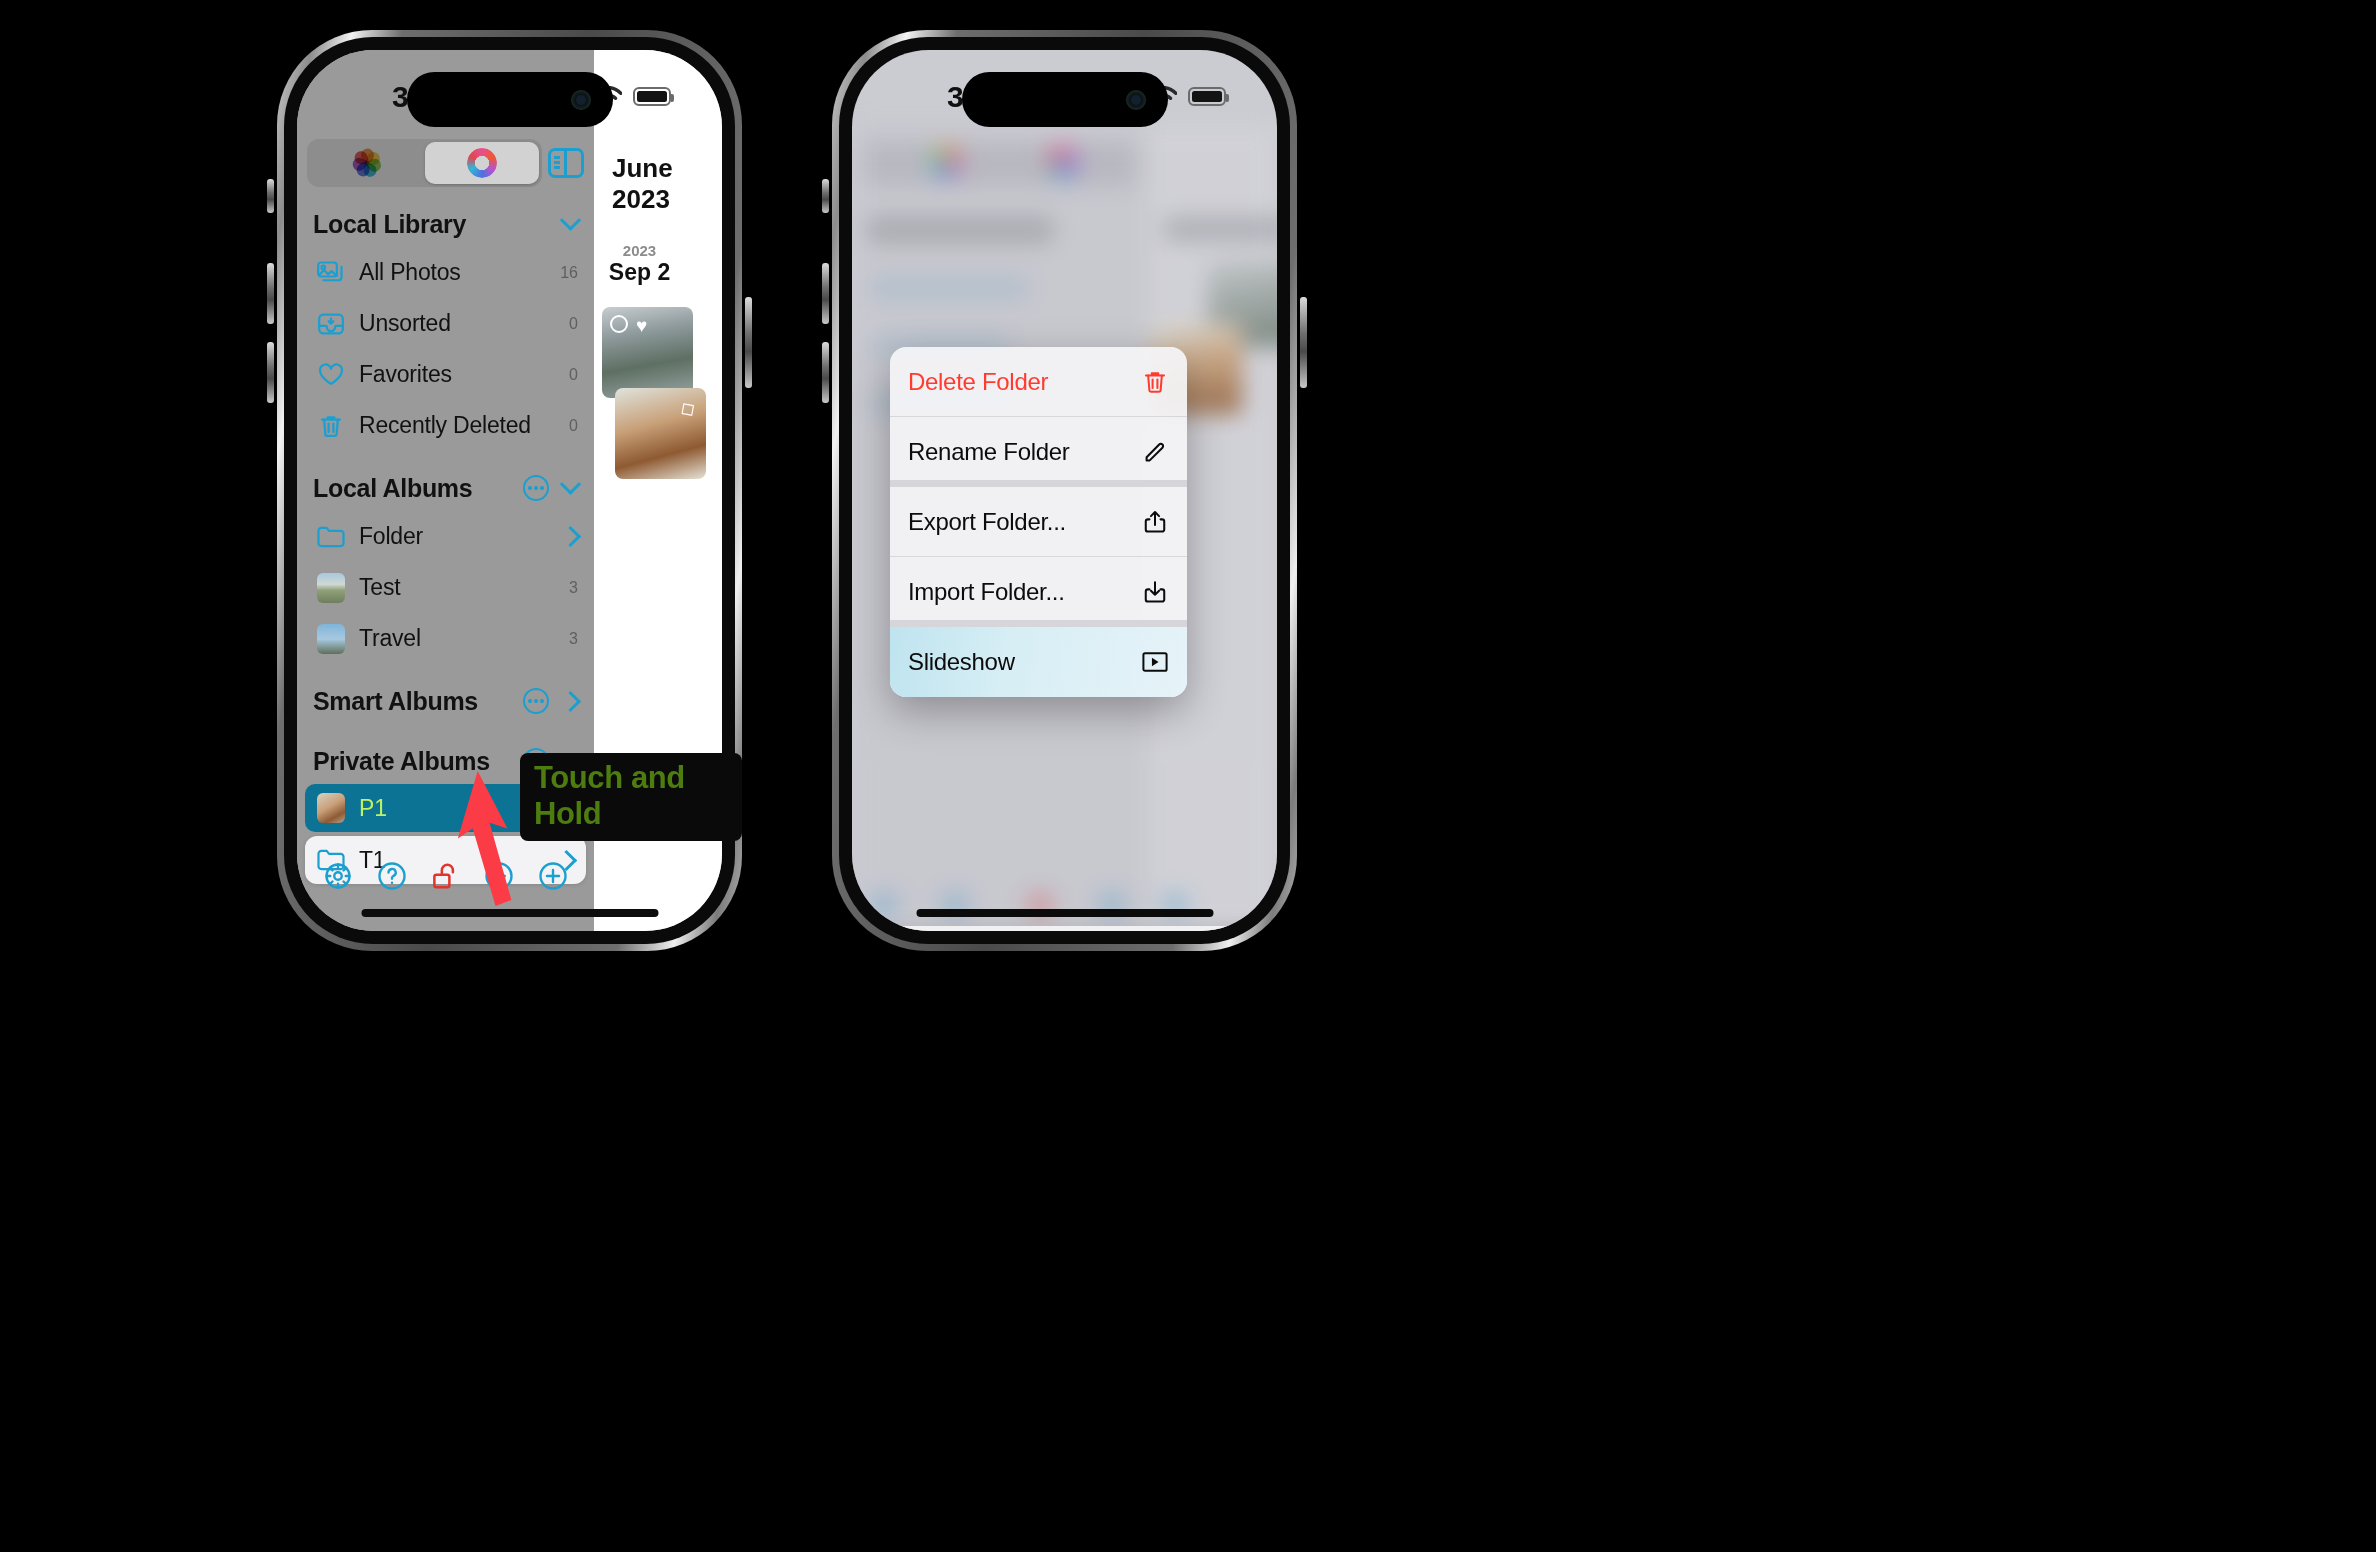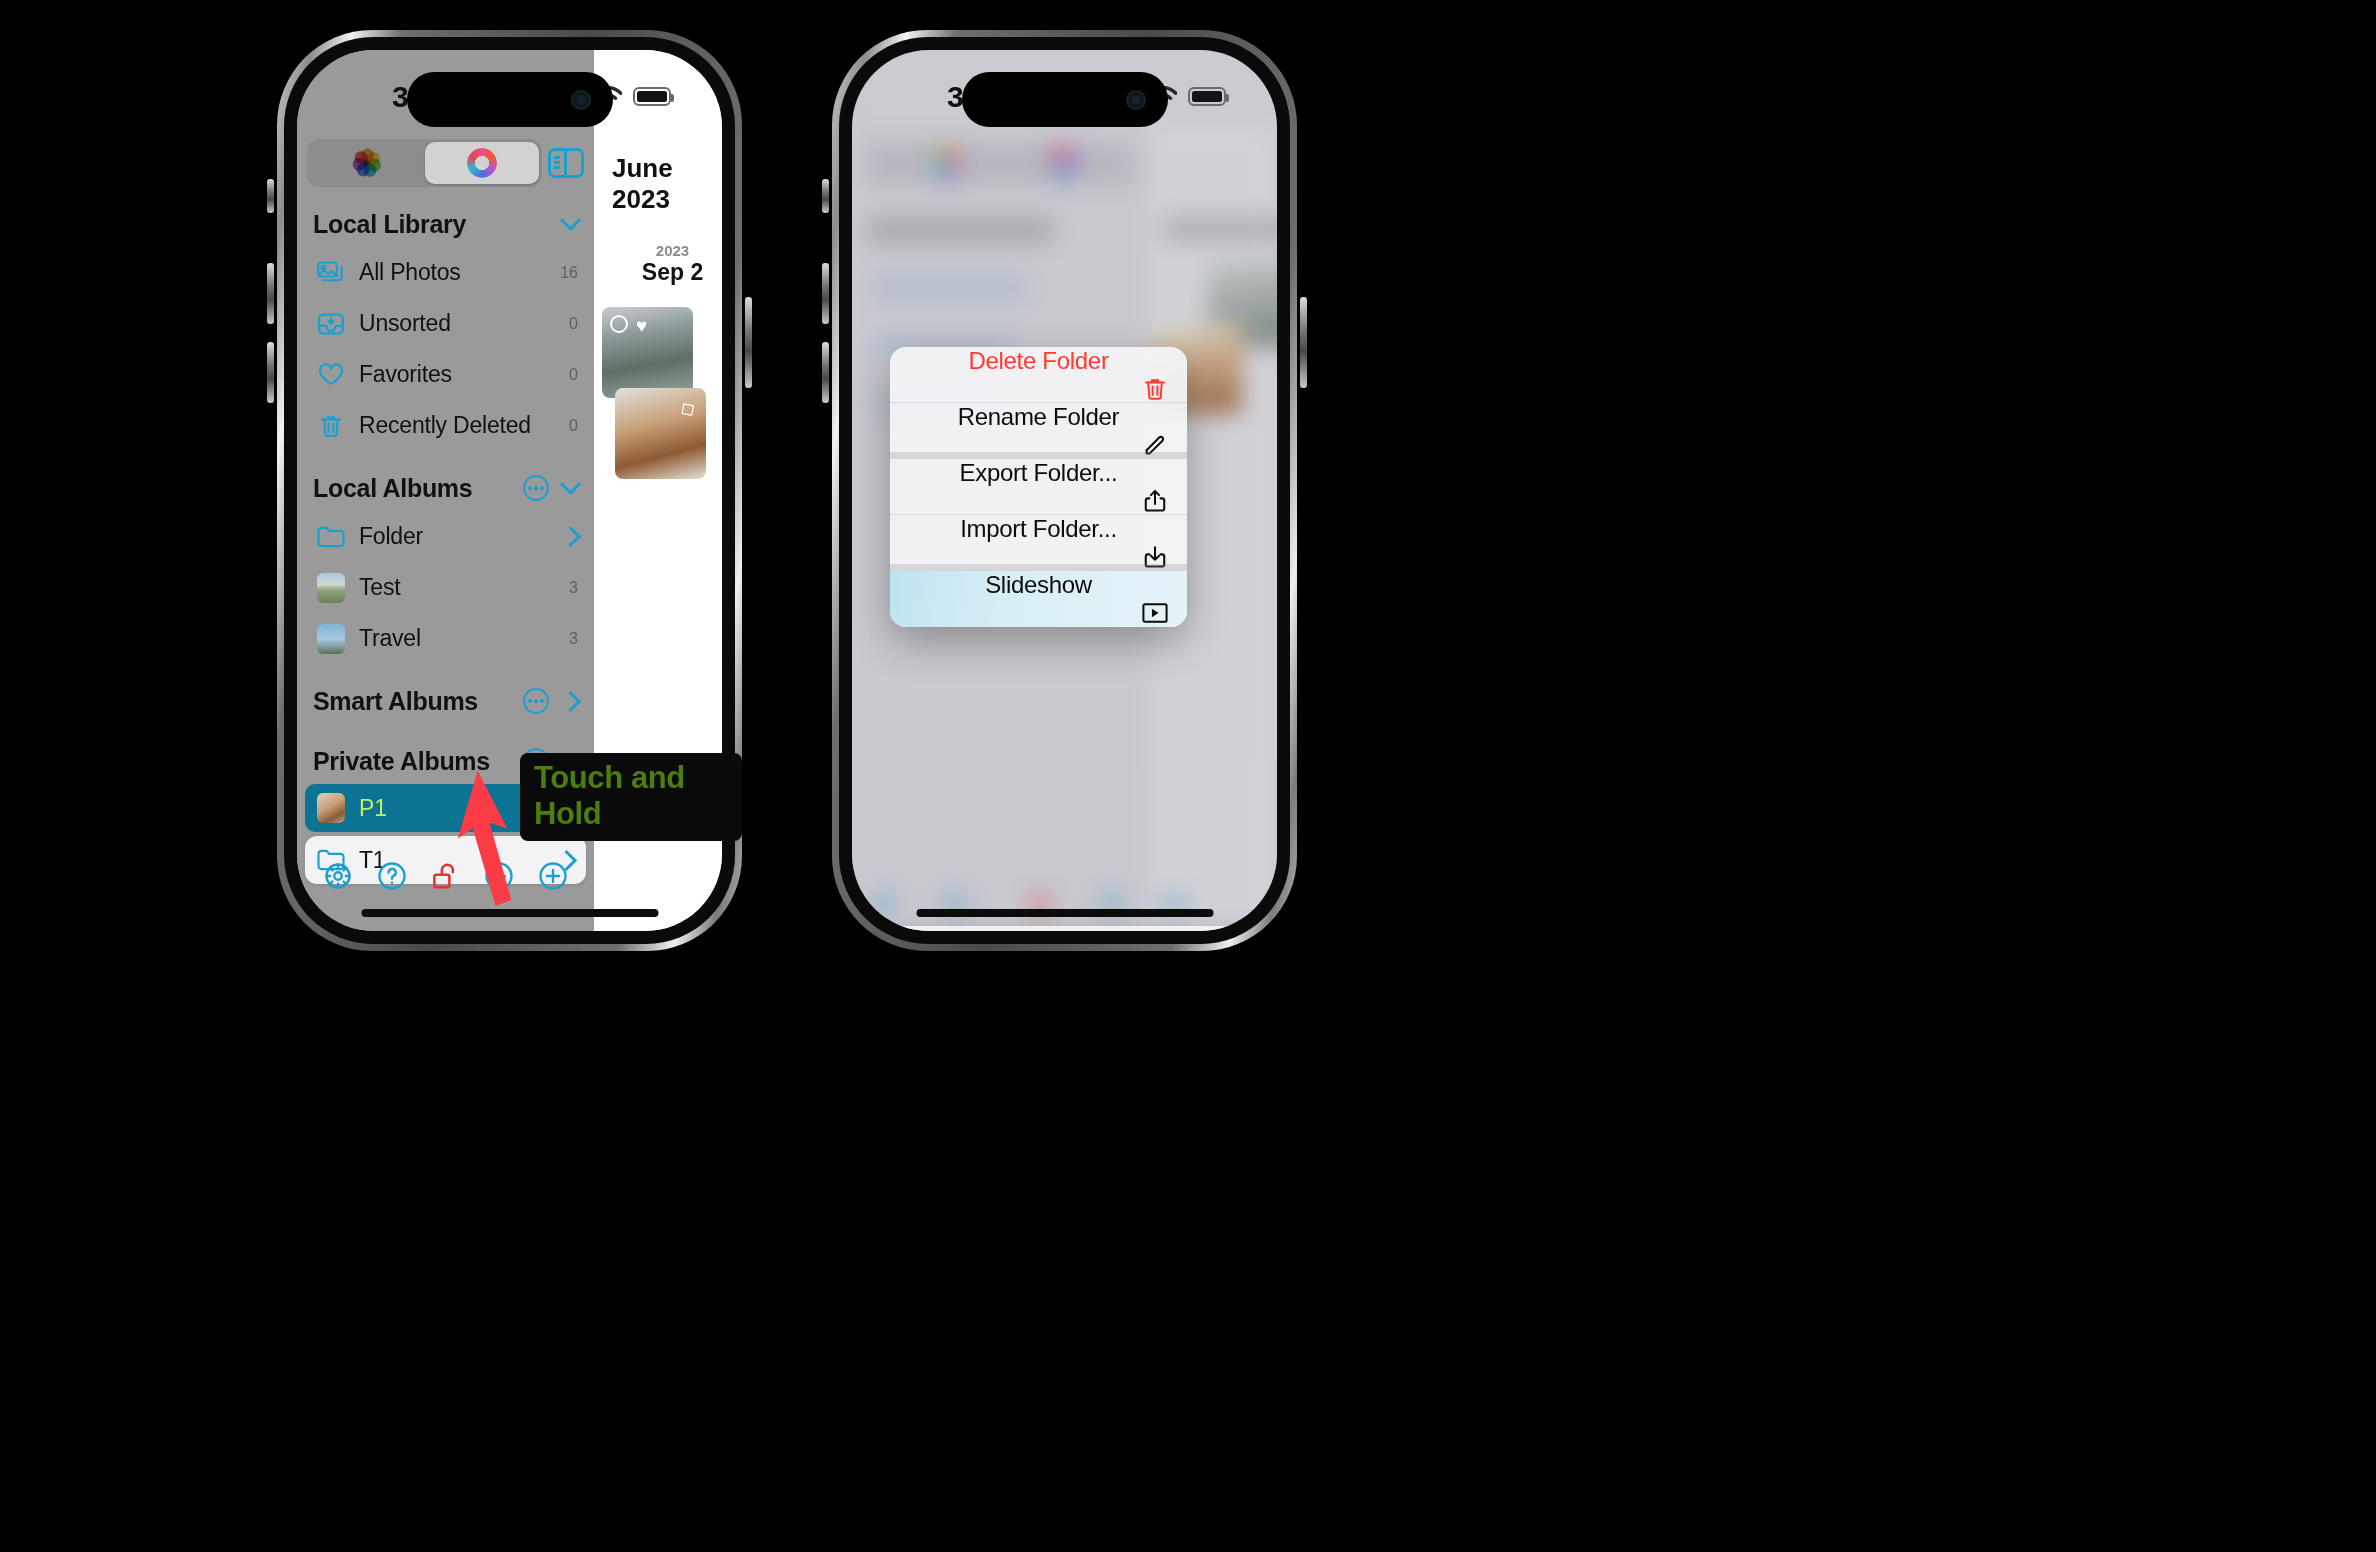--- a/index.html
+++ b/index.html
@@ -135,21 +135,21 @@
 
   .white-row { margin: 4px 8px 0 8px; border-radius: 12px; background: #f3f3f5; height: 48px; padding: 0 12px 0 12px;
      box-shadow: 0 1px 4px rgba(0,0,0,.12); }
 
   .toolbar { position:absolute; bottom: 36px; left:0; width: 297px; display:flex; justify-content: space-around;
      align-items:center; padding: 0 14px; }
 
   .det-title { font-size: 26px; font-weight: 700; color:#111; padding: 28px 0 0 18px; }
   .det-grid { display:flex; gap: 5px; padding: 10px 0 0 8px; flex-wrap: wrap; }
   .daycell { width: 75px; height: 77px; background: rgba(255,255,255,.16); border-radius: 8px;
-     display:flex; flex-direction:column; align-items:center; justify-content:center;margin-left:33px; }
+     display:flex; flex-direction:column; align-items:center; justify-content:center; }
   .daycell .yr { font-size: 15px; color:#8c8c8c; font-weight:600; }
   .daycell .dy { font-size: 23px; color:#111; font-weight:700; }
   .ph { width: 91px; height: 91px; border-radius: 8px; background-size: cover; background-position: center; position:relative; }
 
   
   .callout { position:absolute; z-index: 40; background:#0a0a0a; color:#4d7c0f;
      font-size: 31px; font-weight: 700; letter-spacing:-0.4px; padding: 7px 14px 9px 14px; border-radius: 8px; }
 
   .arrow { position:absolute; z-index: 39; }
 
@@ -161,21 +161,21 @@
   .bl-sidebar { position:absolute; left:0; top:75px; width: 297px; bottom:0; background:#c8c8cf; }
   .bl-detail { position:absolute; left:297px; top:75px; right:0; bottom:0; background:#d2d2d8; }
   .bl-box { position:absolute; background: rgba(150,150,160,.35); border-radius: 10px; }
   .bl-pin { position:absolute; width: 34px; height:34px; border-radius:50%;
      background: conic-gradient(#e7a33a,#e0504d,#b457c6,#4f6fe0,#39b6d6,#6fbf4a,#e7a33a); opacity:.75; filter: blur(2px);}
   .bl-ph { position:absolute; border-radius: 8px; background-size: cover; }
 
   .ctxmenu { position: absolute; left: 38px; top: 297px; width: 297px;
      background: rgba(244,244,246,.93); border-radius: 16px; overflow: hidden;
      box-shadow: 0 14px 40px rgba(0,0,0,.3); z-index: 30; }
-  .mi { display:flex; align-items:center; height: 56px; padding: 0 18px; position:relative;flex-direction:column; }
+  .mi { display:flex; align-items:center; height: 70px; padding: 0 18px; position:relative; }
   .mi .mlabel { font-size: 24px; color:#0c0c0c; letter-spacing:-0.3px; }
   .mi .micon { margin-left:auto; width: 28px; height:28px; display:flex; align-items:center; justify-content:center; }
   .mi.sep-thin::after { content:''; position:absolute; left:0; right:0; bottom:0; height:1px; background: rgba(0,0,0,.1); }
   .mi.sep-thick::after { content:''; position:absolute; left:0; right:0; bottom:0; height:7px; background: rgba(140,140,150,.28); }
   .mi.danger .mlabel { color: #ff3b30; }
   .mi.slide { background: linear-gradient(100deg,#bfe4ef 0%,#d7eef5 40%,#e6f3f8 100%); }
 
   .ctx-target { position:absolute; left: 38px; top: 876px; width: 378px; height: 53px;
      background: #f1f1f3; border-radius: 13px; display:flex; align-items:center; padding: 0 18px; z-index: 30;
      box-shadow: 0 8px 26px rgba(0,0,0,.22); }

